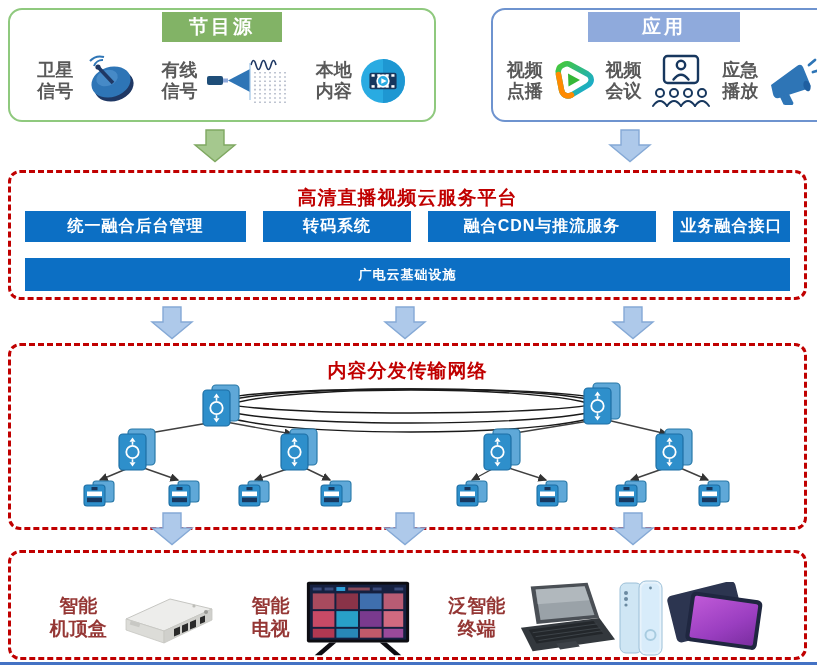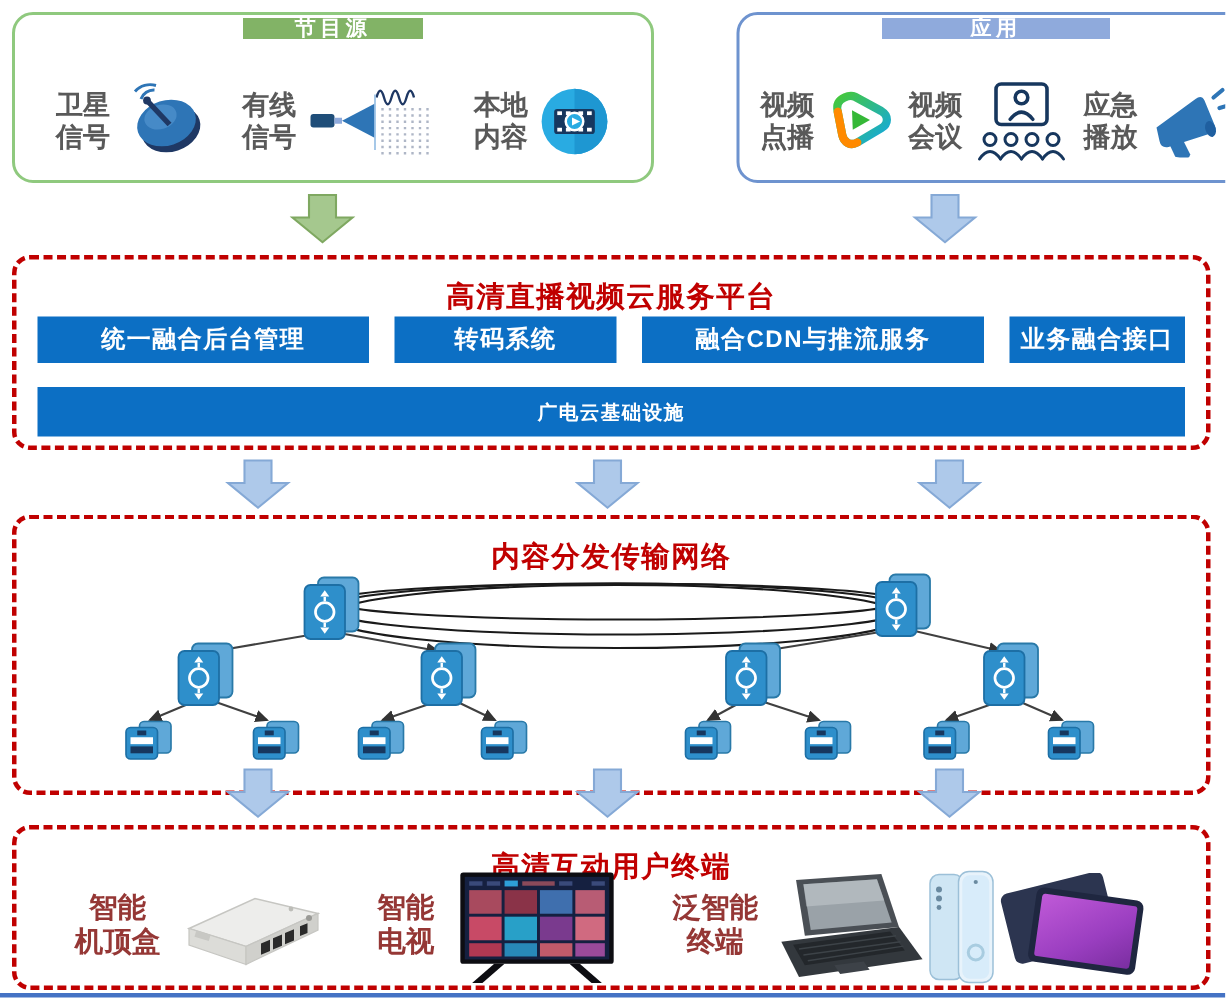--- a/index.html
+++ b/index.html
@@ -1,23 +1,23 @@
 <!DOCTYPE html>
 <html><head>
 <meta charset="utf-8">
 <style>
   html,body{margin:0;padding:0;background:#fff;}
   #canvas{position:relative;width:817px;height:668px;background:#fff;overflow:hidden;
           font-family:"Liberation Sans","DejaVu Sans",sans-serif;}
   .panel{position:absolute;box-sizing:border-box;border-radius:14px;background:#fff;}
   .panel.source{left:8px;top:8px;width:428px;height:114px;border:2px solid #8FC97E;}
   .panel.app{left:455px;top:8px;width:346px;height:114px;border:2px solid #6E93CF;margin-left:36px;}
-  .tab{position:absolute;top:2px;left:50%;transform:translateX(-50%);height:14px;
+  .tab{position:absolute;top:2px;left:50%;transform:translateX(-50%);height:30px;
        display:flex;align-items:center;justify-content:center;color:#fff;font-weight:bold;
-       font-size:14px;letter-spacing:3px;}
+       font-size:19px;letter-spacing:3px;}
   .tab.green{width:120px;background:#82B366;}
   .tab.blue{width:152px;background:#8FAADC;}
   .items-row{position:absolute;left:4px;right:4px;top:34px;bottom:2px;display:flex;
              align-items:center;justify-content:space-evenly;}
   .item{display:flex;align-items:center;gap:7px;}
   .lbl2{font-weight:bold;font-size:18px;line-height:1.15;color:#595959;text-align:center;white-space:nowrap;}
   .rpanel{position:absolute;left:8px;width:799px;box-sizing:border-box;background:#fff;
           border:3px dashed #C00000;border-radius:12px;}
   .rpanel.platform{top:170px;height:130px;}
   .rpanel.network{top:343px;height:187px;}
@@ -258,21 +258,20 @@
     <path d="M13 1 H31 V16 H42 L22 32.5 L2 16 H13 Z" fill="#AEC9EA" stroke="#85A9D6" stroke-width="1.4"></path>
   </svg>
   <svg class="arrow" style="left:383px;top:512px;" viewBox="0 0 44 34">
     <path d="M13 1 H31 V16 H42 L22 32.5 L2 16 H13 Z" fill="#AEC9EA" stroke="#85A9D6" stroke-width="1.4"></path>
   </svg>
   <svg class="arrow" style="left:611px;top:512px;" viewBox="0 0 44 34">
     <path d="M13 1 H31 V16 H42 L22 32.5 L2 16 H13 Z" fill="#AEC9EA" stroke="#85A9D6" stroke-width="1.4"></path>
   </svg>
 
   <div class="rpanel terminal">
-    <div class="rtitle">高清互动用户终端</div>
     <div class="term-row">
       <div class="term-item">
         <div class="term-lbl">
           <span>智能</span><br><span>机顶盒</span>
         </div>
         <svg width="102" height="58" viewBox="0 0 100 58">
           <polygon points="8,30 52,10 94,20 46,42" fill="#EDEDEB" stroke="#C6C6C2" stroke-width="1"></polygon>
           <polygon points="8,30 46,42 46,54 8,41" fill="#DCDCD8" stroke="#C6C6C2" stroke-width="0.8"></polygon>
           <polygon points="46,42 94,20 94,31 46,54" fill="#D0D0CC" stroke="#C6C6C2" stroke-width="0.8"></polygon>
           <g fill="#2a2a2a">

